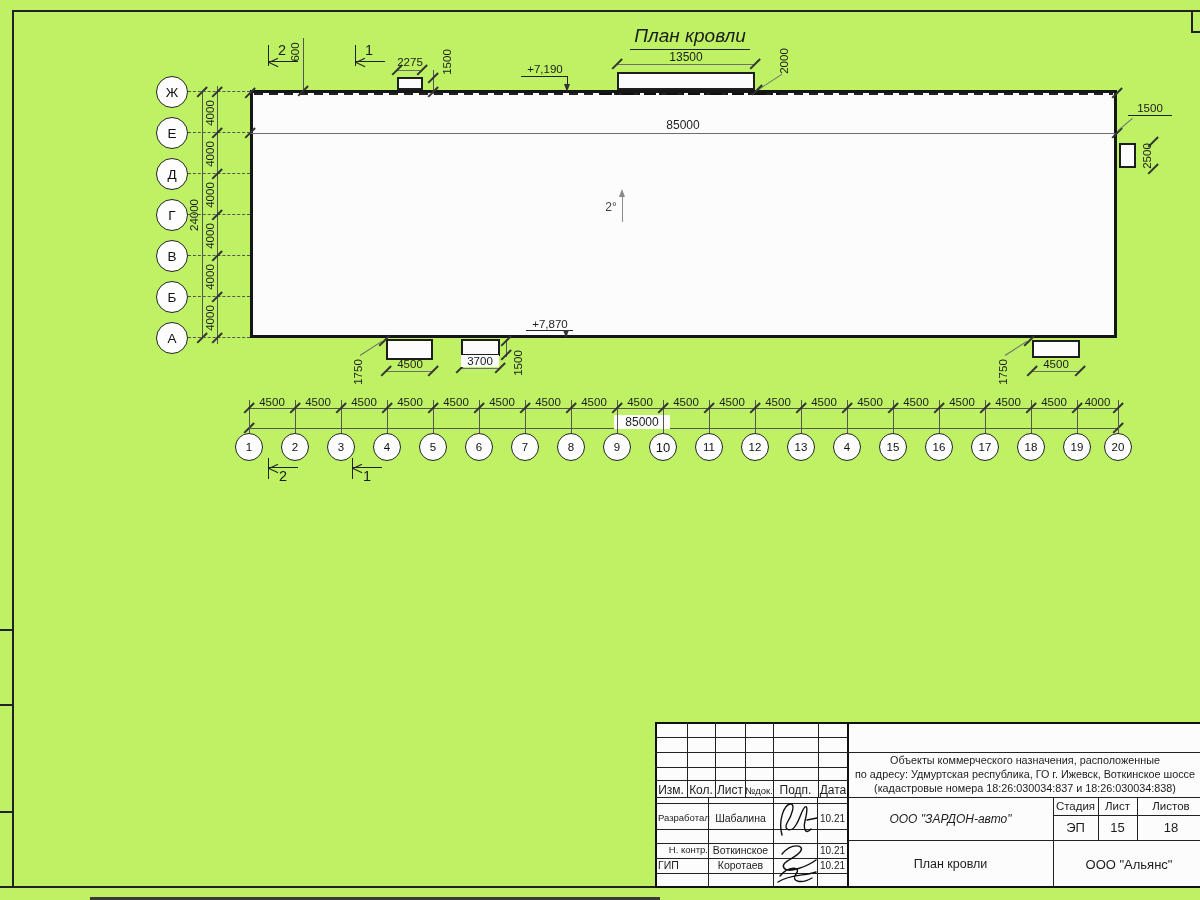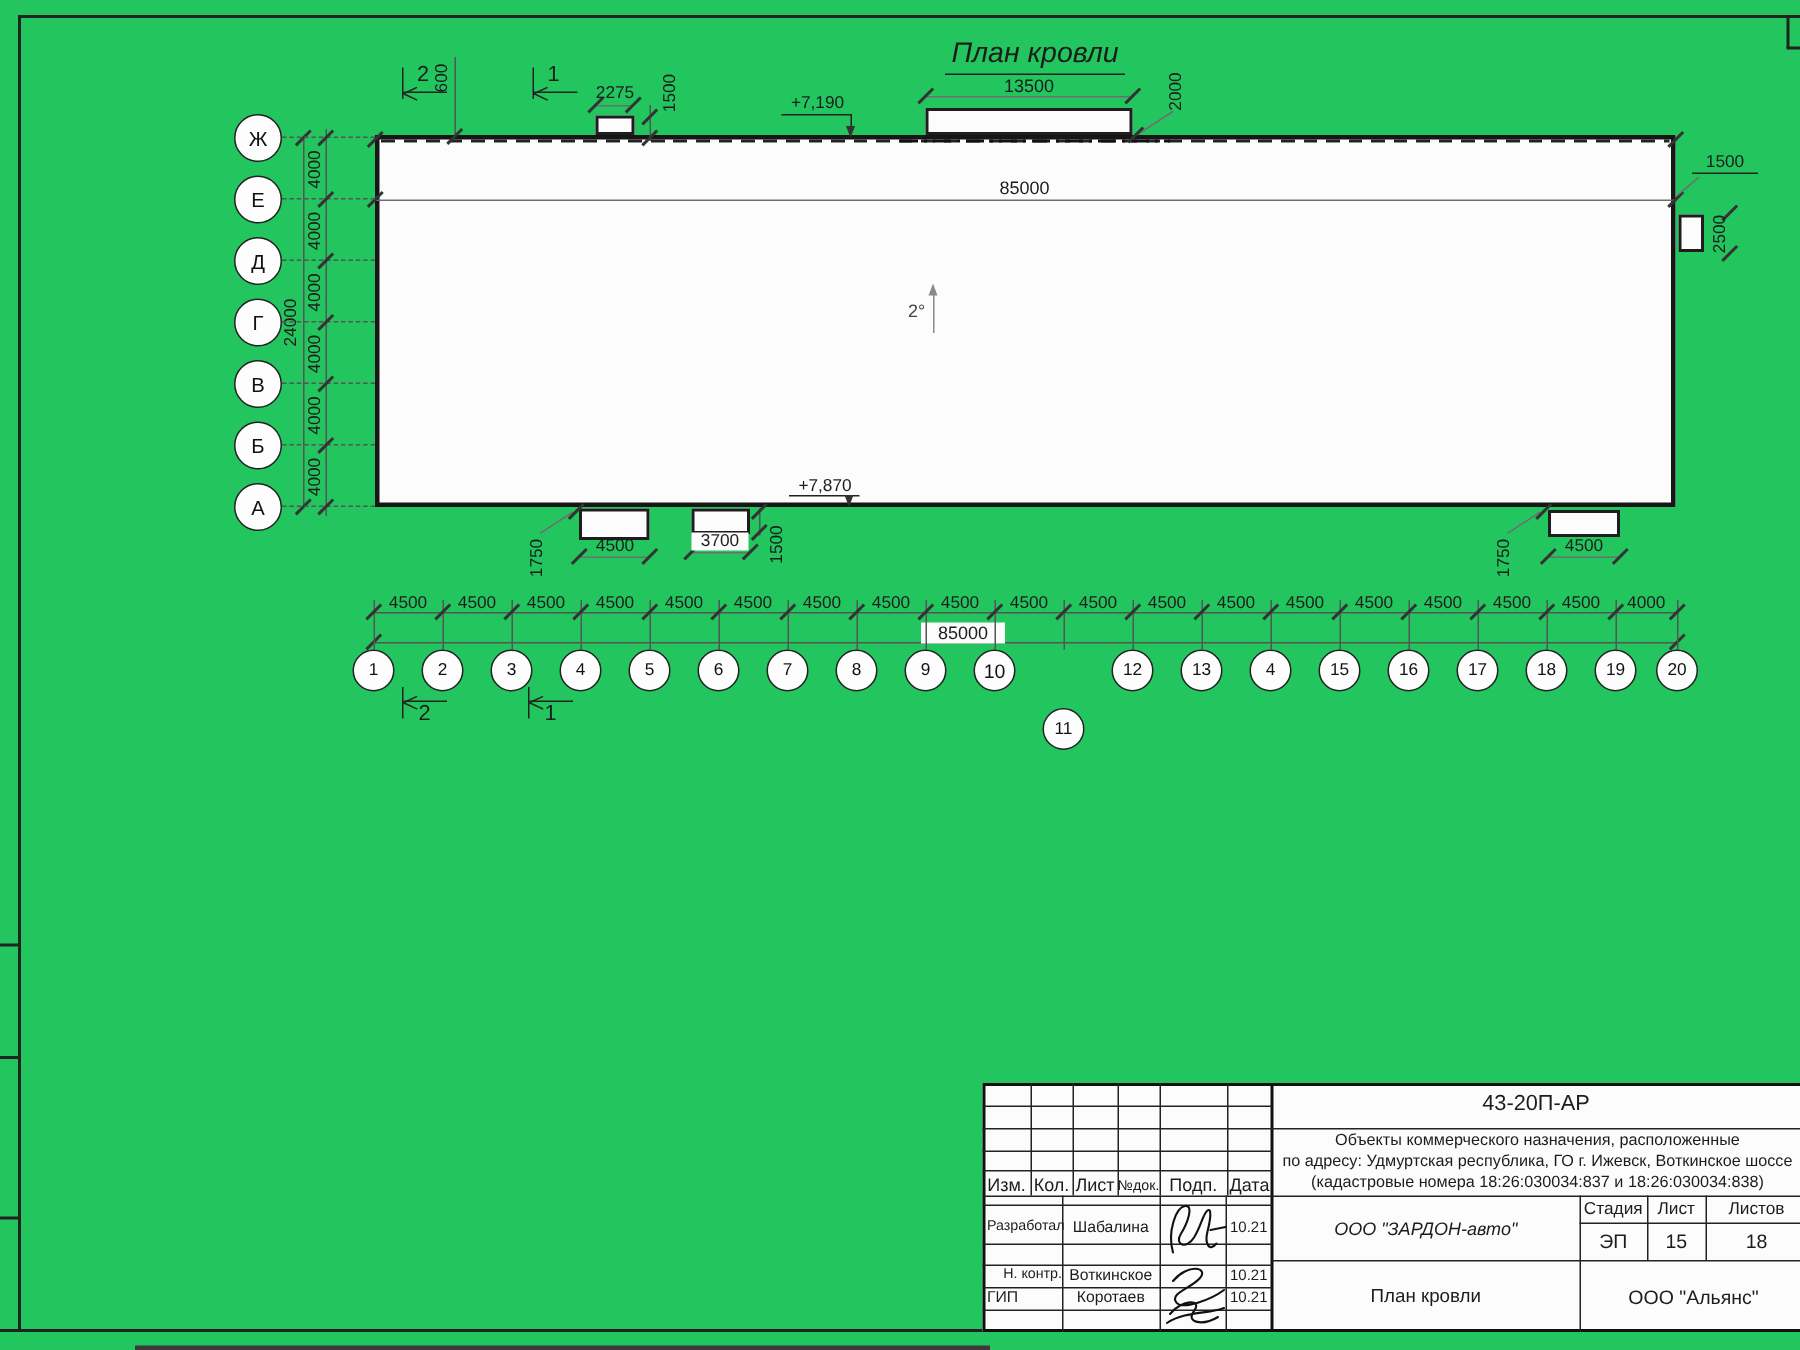--- a/index.html
+++ b/index.html
@@ -1,17 +1,17 @@
 <!DOCTYPE html>
 <html><head>
 <meta charset="utf-8">
 <style>
   html,body{margin:0;padding:0;}
   body{font-family:"Liberation Sans", sans-serif; background:#e8e8e8;}
-  #sheet{position:relative;width:1200px;height:900px;background:#22c55e;overflow:hidden;color:#1c1c1c;}
+  #sheet{position:relative;width:1200px;height:900px;background:#bef264;overflow:hidden;color:#1c1c1c;}
   .abs{position:absolute;}
   .hl{position:absolute;background:#222;}
   .vl{position:absolute;background:#222;}
   .thin{background:#6e6e6e;}
   .lbl{position:absolute;text-align:center;white-space:nowrap;color:#1c1c1c;}
   .vt{position:absolute;display:flex;align-items:center;justify-content:center;transform:rotate(-90deg);font-size:11.5px;white-space:nowrap;color:#1c1c1c;}
   .tk{position:absolute;width:14px;height:1.5px;background:#333;transform:rotate(-45deg);}
   .ah{position:absolute;width:10px;height:1.3px;background:#222;transform-origin:left center;}
   .circ{position:absolute;border:1.3px solid #222;border-radius:50%;background:#fdfdfd;display:flex;align-items:center;justify-content:center;color:#111;box-sizing:border-box;}
   .adash{position:absolute;border-top:1.2px dashed #555;height:0;}
@@ -121,21 +121,21 @@
       <div class="tk" style="left:564px;top:407px;"></div>
       <div class="circ" style="left:557px;top:433px;width:28px;height:28px;font-size:11.5px;">8</div>
       <div class="vl" style="left:617px;top:400px;width:1px;height:33px;background:#555;"></div>
       <div class="tk" style="left:610px;top:407px;"></div>
       <div class="circ" style="left:603px;top:433px;width:28px;height:28px;font-size:11.5px;">9</div>
       <div class="vl" style="left:663px;top:400px;width:1px;height:33px;background:#555;"></div>
       <div class="tk" style="left:656px;top:407px;"></div>
       <div class="circ" style="left:649px;top:433px;width:28px;height:28px;font-size:13px;">10</div>
       <div class="vl" style="left:709px;top:400px;width:1px;height:33px;background:#555;"></div>
       <div class="tk" style="left:702px;top:407px;"></div>
-      <div class="circ" style="left:695px;top:433px;width:28px;height:28px;font-size:11.5px;margin-top:39px;">11</div>
+      <div class="circ" style="left:695px;top:433px;width:28px;height:28px;font-size:11.5px;">11</div>
       <div class="vl" style="left:755px;top:400px;width:1px;height:33px;background:#555;"></div>
       <div class="tk" style="left:748px;top:407px;"></div>
       <div class="circ" style="left:741px;top:433px;width:28px;height:28px;font-size:11.5px;">12</div>
       <div class="vl" style="left:801px;top:400px;width:1px;height:33px;background:#555;"></div>
       <div class="tk" style="left:794px;top:407px;"></div>
       <div class="circ" style="left:787px;top:433px;width:28px;height:28px;font-size:11.5px;">13</div>
       <div class="vl" style="left:847px;top:400px;width:1px;height:33px;background:#555;"></div>
       <div class="tk" style="left:840px;top:407px;"></div>
       <div class="circ" style="left:833px;top:433px;width:28px;height:28px;font-size:11.5px;">4</div>
       <div class="vl" style="left:893px;top:400px;width:1px;height:33px;background:#555;"></div>
@@ -293,21 +293,20 @@
   <div class="hl" style="left:655px;top:842.5px;width:193px;height:1px;"></div>
   <div class="hl" style="left:655px;top:857.5px;width:193px;height:1px;"></div>
   <div class="hl" style="left:655px;top:872.5px;width:193px;height:1px;"></div>
 
   <div class="vl" style="left:1052.5px;top:797px;width:1.3px;height:91px;"></div>
   <div class="hl" style="left:1053px;top:814.5px;width:152px;height:1.2px;"></div>
   <div class="hl" style="left:848px;top:839.5px;width:357px;height:1.2px;"></div>
   <div class="vl" style="left:1097.5px;top:797px;width:1px;height:43px;"></div>
   <div class="vl" style="left:1136.5px;top:797px;width:1px;height:43px;"></div>
 
-  <div class="lbl" style="left:848px;top:728px;width:352px;font-size:14.5px;">43-20П-АР</div>
   <div class="lbl" style="left:848px;top:753.5px;width:354px;font-size:10.8px;">Объекты коммерческого назначения, расположенные</div>
   <div class="lbl" style="left:848px;top:767.5px;width:354px;font-size:10.8px;">по адресу: Удмуртская республика, ГО г. Ижевск, Воткинское шоссе</div>
   <div class="lbl" style="left:848px;top:781.5px;width:354px;font-size:10.8px;">(кадастровые номера 18:26:030034:837 и 18:26:030034:838)</div>
 
   <div class="lbl" style="left:655px;top:783px;width:32px;font-size:12px;">Изм.</div>
   <div class="lbl" style="left:687px;top:783px;width:28px;font-size:12px;">Кол.</div>
   <div class="lbl" style="left:715px;top:783px;width:30px;font-size:12px;">Лист</div>
   <div class="lbl" style="left:745px;top:785px;width:28px;font-size:9.5px;">№док.</div>
   <div class="lbl" style="left:773px;top:783px;width:45px;font-size:12px;">Подп.</div>
   <div class="lbl" style="left:818px;top:783px;width:30px;font-size:12px;">Дата</div>

